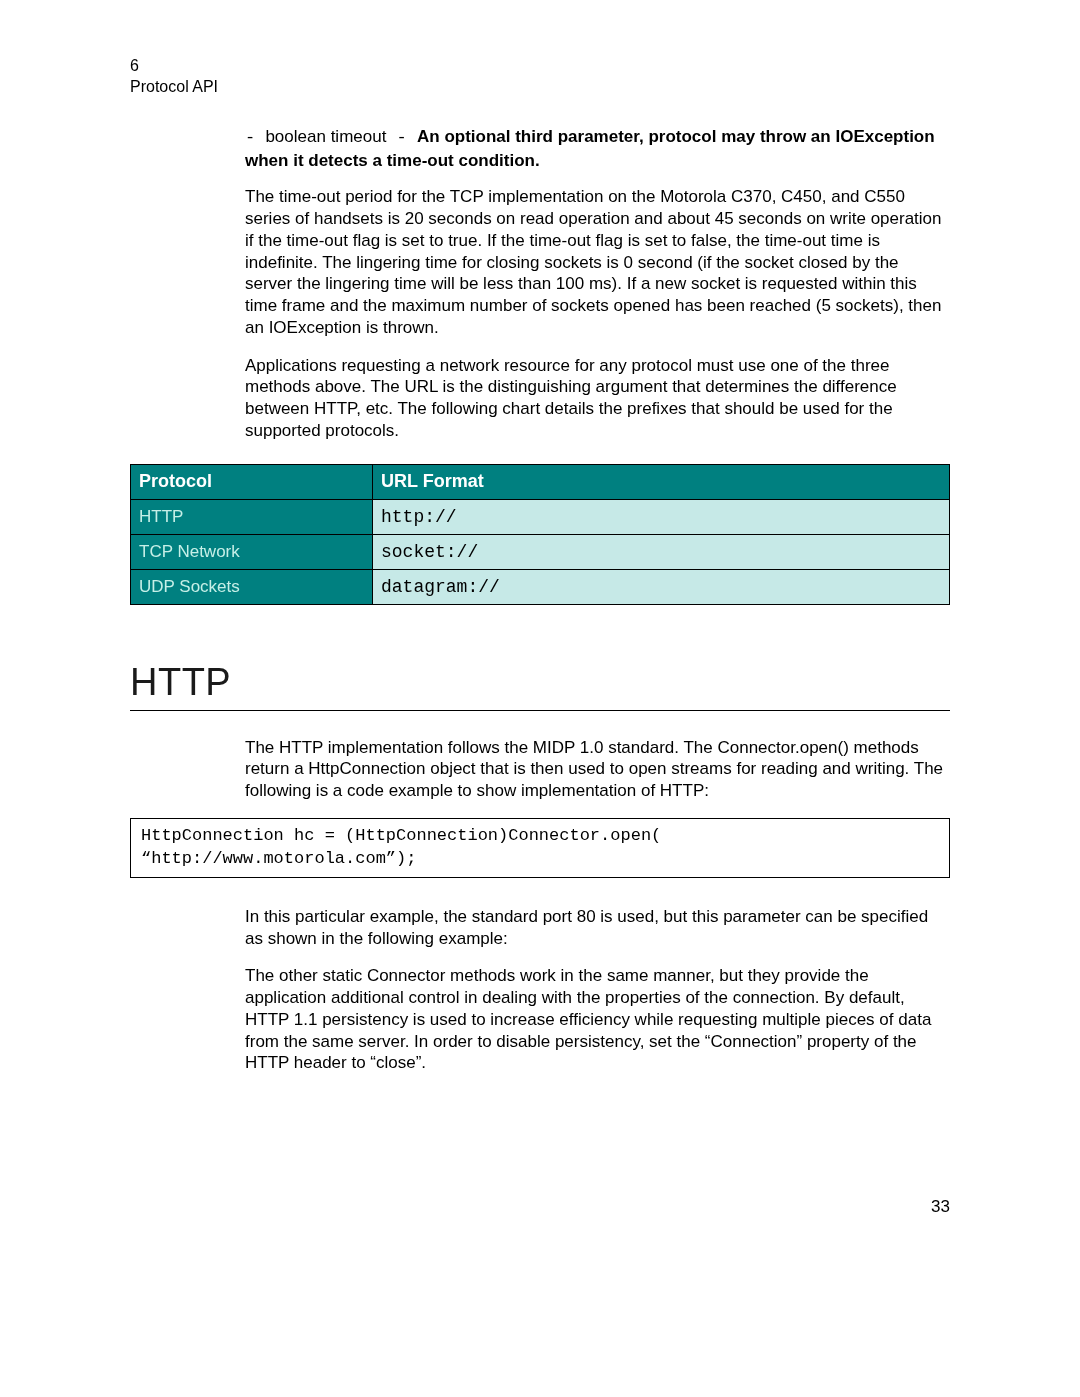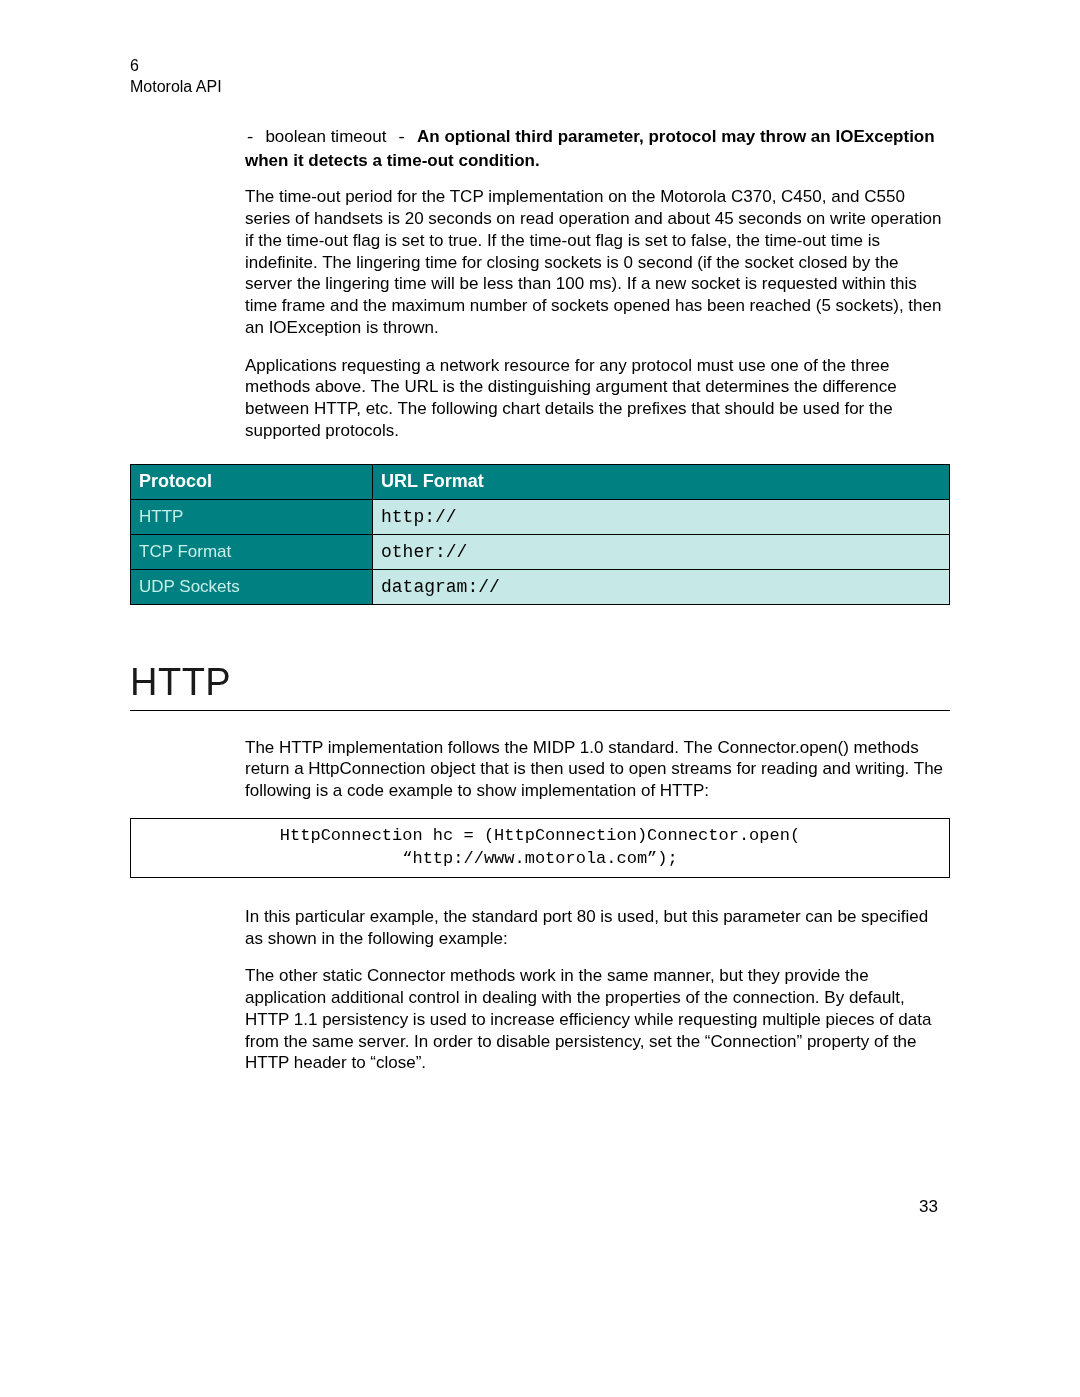--- a/index.html
+++ b/index.html
@@ -87,37 +87,36 @@
     letter-spacing: 0.5px;
   }
   .codebox {
     border: 1px solid #000;
     padding: 6px 10px;
     font-family: "Courier New", monospace;
     font-size: 17px;
     line-height: 1.35;
     white-space: pre-wrap;
     margin: 6px 0 28px 0;
-    text-align: center;
   }
   .page-num {
     position: absolute;
     bottom: 180px;
-    right: 142px;
+    right: 130px;
     font-size: 17px;
   }
 </style>
 </head>
 <body>
 
 <div class="page">
 
   <div class="page-head">
     <div>6</div>
-    <div>Motorola API</div>
+    <div>Protocol API</div>
   </div>
 
   <div class="content-col">
     <div class="bullet-line">
       <span class="code-inline dash">- </span><span class="code-inline">boolean timeout</span><span class="code-inline dash"> -  </span><span class="bold">An optional third parameter,  protocol may throw an IOException when it detects a time-out condition.</span>
     </div>
 
     <div class="para">The time-out period for the TCP implementation on the Motorola C370, C450, and C550 series of handsets is 20 seconds on read operation and about 45 seconds on write operation if the time-out flag is set to true. If the time-out flag is set to false, the time-out time is indefinite. The lingering time for closing sockets is 0 second (if the socket closed by the server the lingering time will be less than 100 ms). If a new socket is requested within this time frame and the maximum number of sockets opened has been reached (5 sockets), then an IOException is thrown.</div>
     <div class="para">Applications requesting a network resource for any protocol must use one of the three methods above. The URL is the distinguishing argument that determines the difference between HTTP, etc.  The following chart details the prefixes that should be used for the supported protocols.</div>
   </div>
@@ -126,22 +125,22 @@
     <tbody>
         <tr class="head">
       <td>Protocol</td>
       <td>URL Format</td>
     </tr>
     <tr>
       <td class="c1">HTTP</td>
       <td class="c2">http://</td>
     </tr>
     <tr>
-      <td class="c1">TCP Format</td>
-      <td class="c2">other://</td>
+      <td class="c1">TCP Network</td>
+      <td class="c2">socket://</td>
     </tr>
     <tr>
       <td class="c1">UDP Sockets</td>
       <td class="c2">datagram://</td>
     </tr>
   </tbody>
     </table>
 
   <div class="h1">HTTP</div>
 

